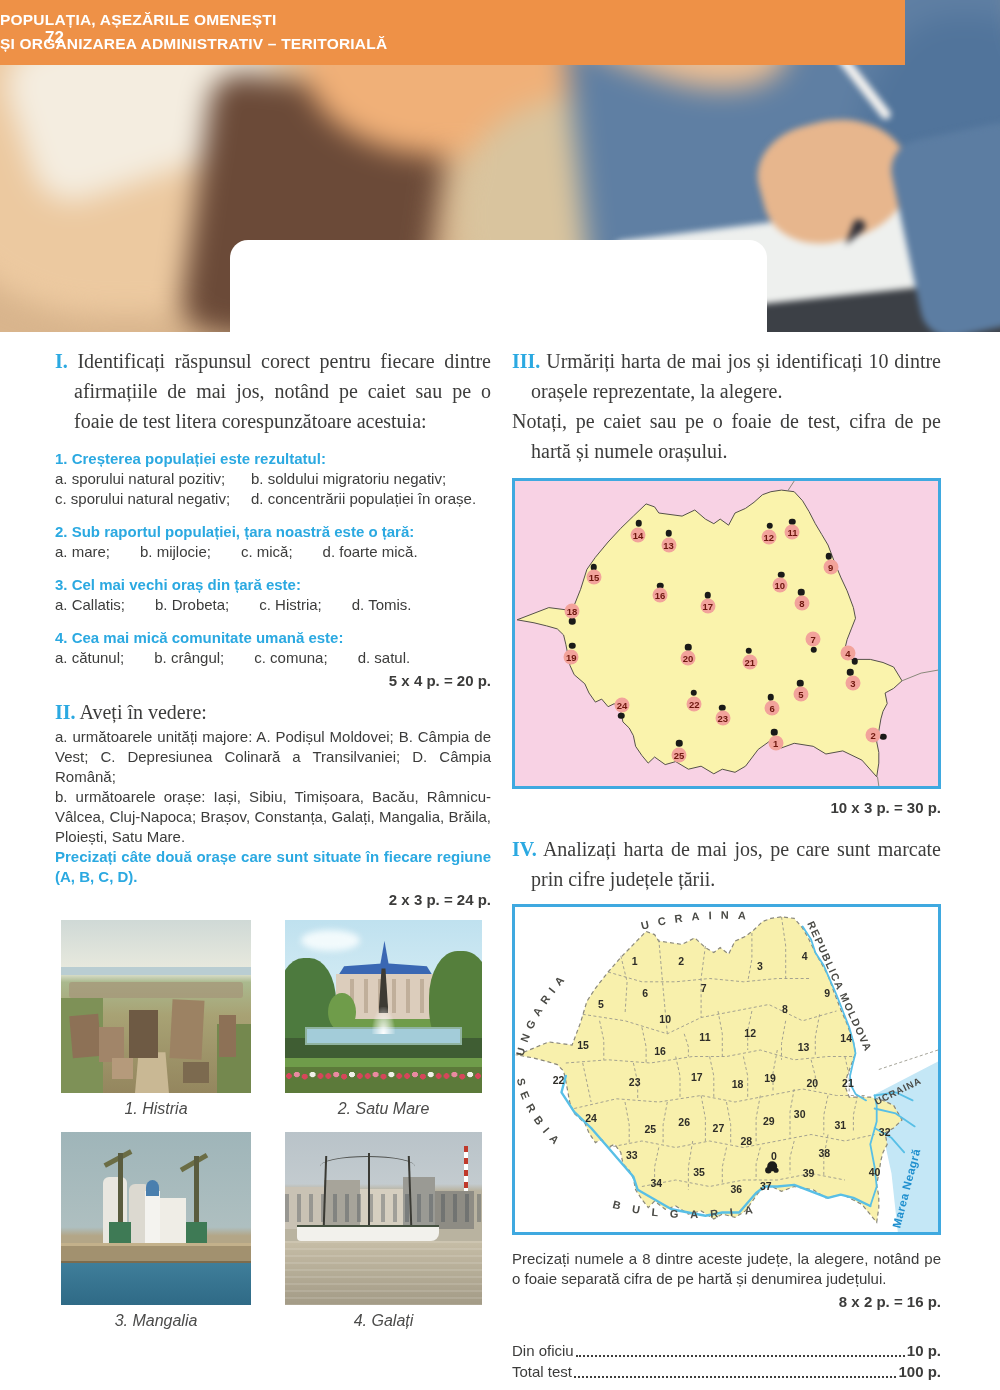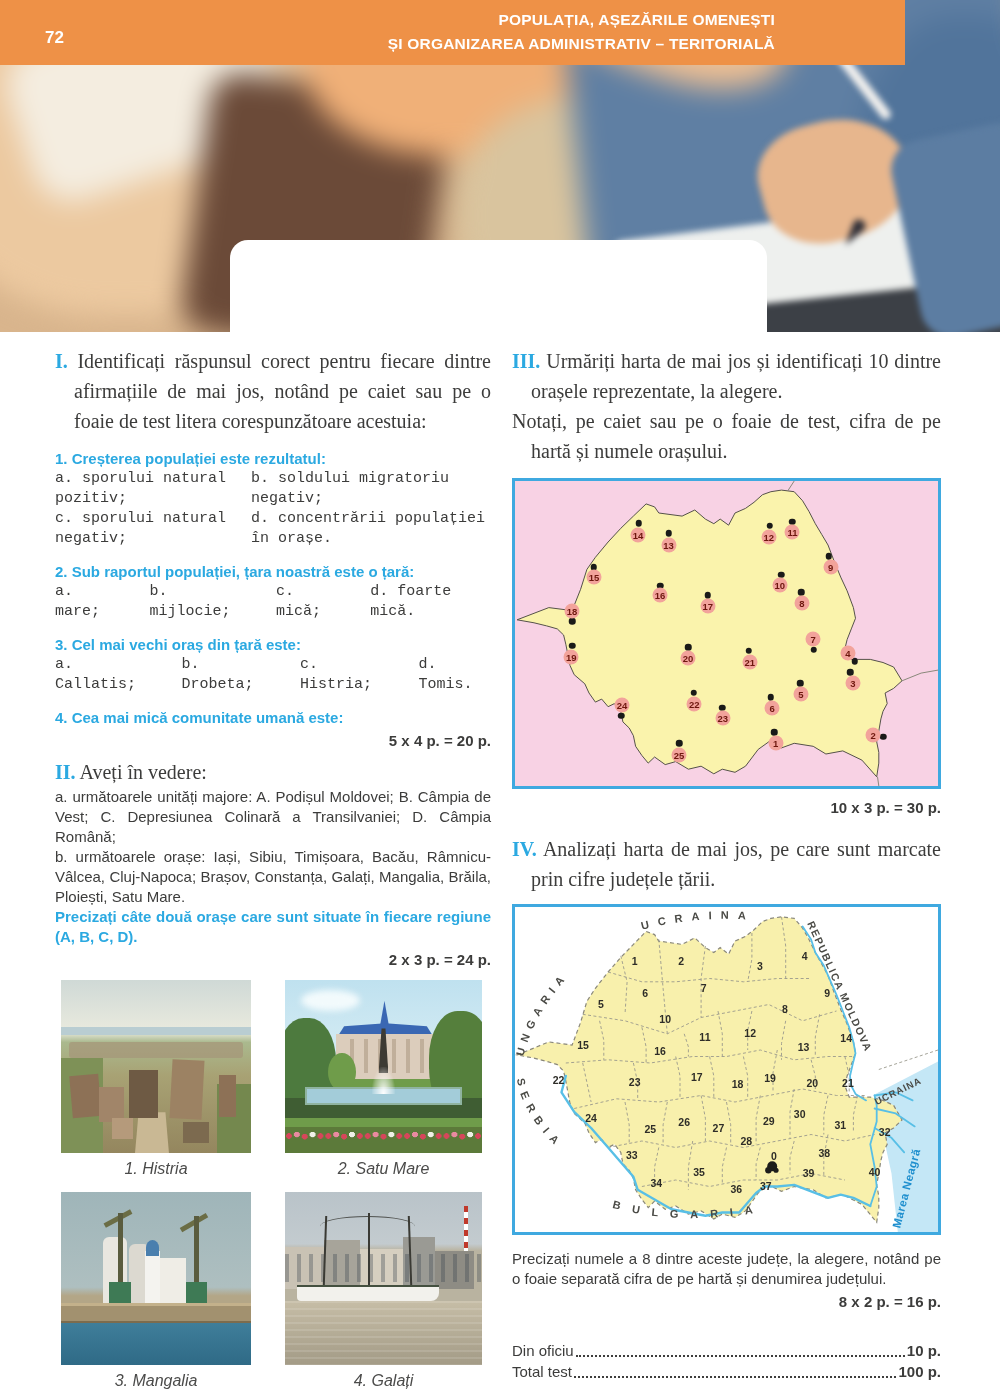--- a/index.html
+++ b/index.html
@@ -8,37 +8,37 @@
 
   
   .banner { position:absolute; left:0; top:0; width:1000px; height:332px; overflow:hidden; background:#d9b58d; }
   .banner .blur { position:absolute; inset:-25px; filter:blur(14px); }
   .blob { position:absolute; border-radius:45%; }
   .banner .sharp { position:absolute; inset:0; filter:blur(3px); }
 
   
   .band { position:absolute; left:0; top:0; width:905px; height:65px; background:#ee9147; z-index:5; }
   .band .pnum { position:absolute; left:45px; top:28px; color:#fff; font-weight:bold; font-size:17px; }
-  .band .htit { position:absolute; left:0; right:130px; top:8px; text-align:right; color:#fff; font-weight:bold; font-size:15.5px; line-height:24px; letter-spacing:.2px; }
+  .band .htit { position:absolute; left:0; right:130px; top:8px; text-align:left; color:#fff; font-weight:bold; font-size:15.5px; line-height:24px; letter-spacing:.2px; }
 
   
   .plate { position:absolute; left:230px; top:240px; width:537px; height:95px; background:#fff; border-radius:18px 18px 0 0; z-index:6; }
   .pgtitle { position:absolute; left:0; width:1000px; top:301px; text-align:center; color:#f7941d; font-weight:bold; font-size:26px; letter-spacing:.5px; z-index:7; }
 
   
   .col-left  { position:absolute; left:55px;  top:346px; width:436px; z-index:8; }
   .col-right { position:absposition:absolute; position:absolute; left:512px; top:346px; width:429px; z-index:8; }
 
   p.serif { font-family:"Liberation Serif",serif; font-size:20px; line-height:30px; text-align:justify; }
   p.hang  { padding-left:19px; text-indent:-19px; }
   .rn { color:#2ba9e1; font-weight:bold; }
 
   .q { margin-top:13px; }
   .q-title { color:#2ba9e1; font-weight:bold; font-size:15px; line-height:20px; }
-  .q-row { display:flex; gap:30px; font-size:15px; line-height:20px;font-family:Liberation Mono, monospace; }
+  .q-row { display:flex; gap:30px; font-size:15px; line-height:20px; }
   .q-row.cols { gap:0; }
   .q-row.cols span:first-child { width:196px; flex:none; }
   .points { font-weight:bold; font-size:15px; line-height:20px; text-align:right; margin-top:3px; }
 
   .sans-just { font-size:15px; line-height:20px; text-align:justify; }
   .task-blue { color:#2ba9e1; font-weight:bold; }
 
   
   .pgrid { margin-top:10px; margin-left:6px; display:grid; grid-template-columns:190px 197px; column-gap:34px; row-gap:14px; }
   .pcell .art { position:relative; width:100%; height:173px; overflow:hidden; }
@@ -195,20 +195,26 @@
           <div class="q-title">3. Cel mai vechi oraș din țară este:</div>
           <div class="q-row">
             <span>a. Callatis;</span>
             <span>b. Drobeta;</span>
             <span>c. Histria;</span>
             <span>d. Tomis.</span>
           </div>
         </div>
         <div class="q">
           <div class="q-title">4. Cea mai mică comunitate umană este:</div>
+          <div class="q-row">
+            <span>a. cătunul;</span>
+            <span>b. crângul;</span>
+            <span>c. comuna;</span>
+            <span>d. satul.</span>
+          </div>
         </div>
       </div>
 
     <div class="points">5 x 4 p. = 20 p.</div>
 
     <p class="serif" style="margin-top:6px;"><span class="rn">II.</span> <span>Aveți în vedere:</span></p>
     <p class="sans-just">a. următoarele unități majore: A. Podișul Moldovei; B. Câmpia de Vest; C. Depresiunea Colinară a Transilvaniei; D. Câmpia Română;</p>
     <p class="sans-just">b. următoarele orașe: Iași, Sibiu, Timișoara, Bacău, Râmnicu-Vâlcea, Cluj-Napoca; Brașov, Constanța, Galați, Mangalia, Brăila, Ploiești, Satu Mare.</p>
     <p class="sans-just task-blue">Precizați câte două orașe care sunt situate în fiecare regiune (A, B, C, D).</p>
     <div class="points">2 x 3 p. = 24 p.</div>

